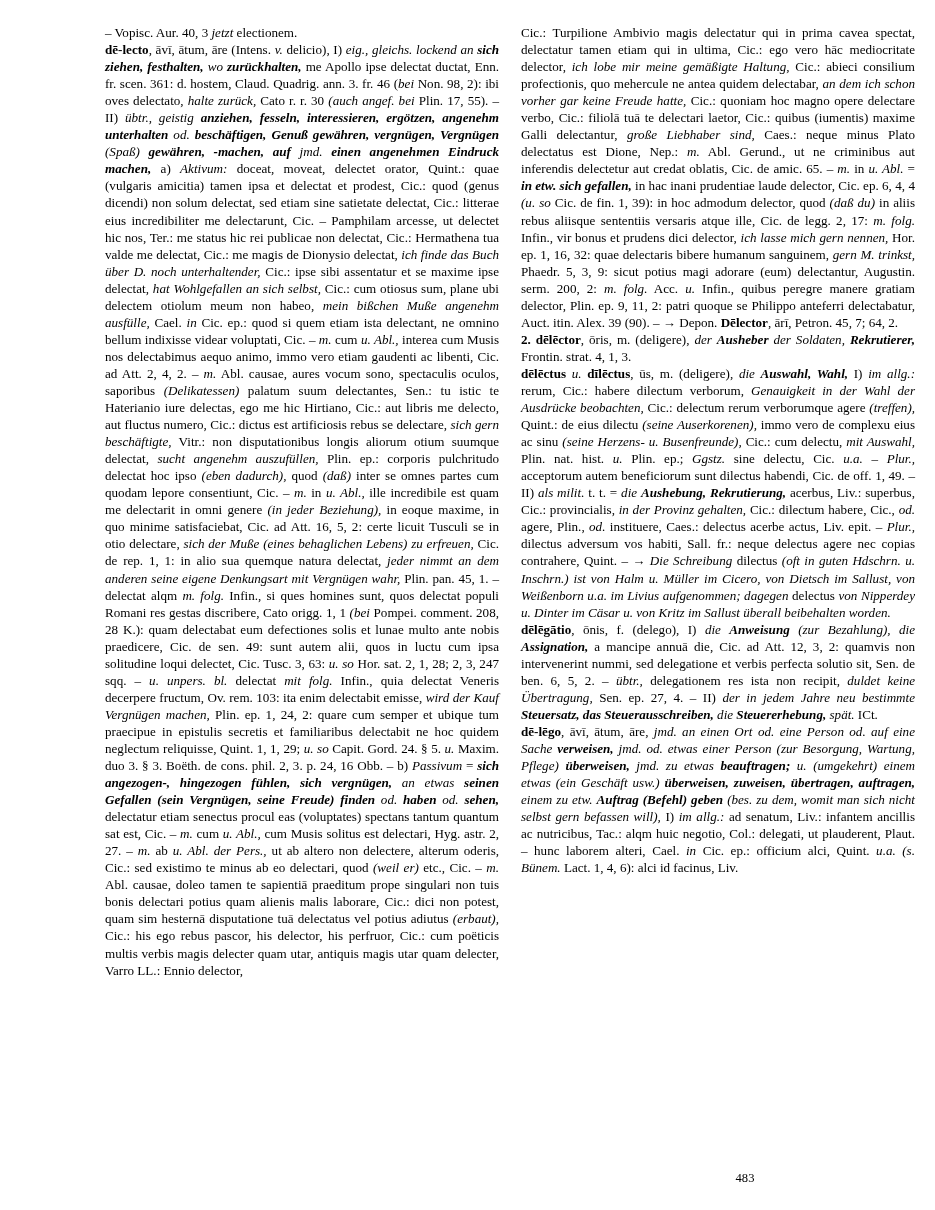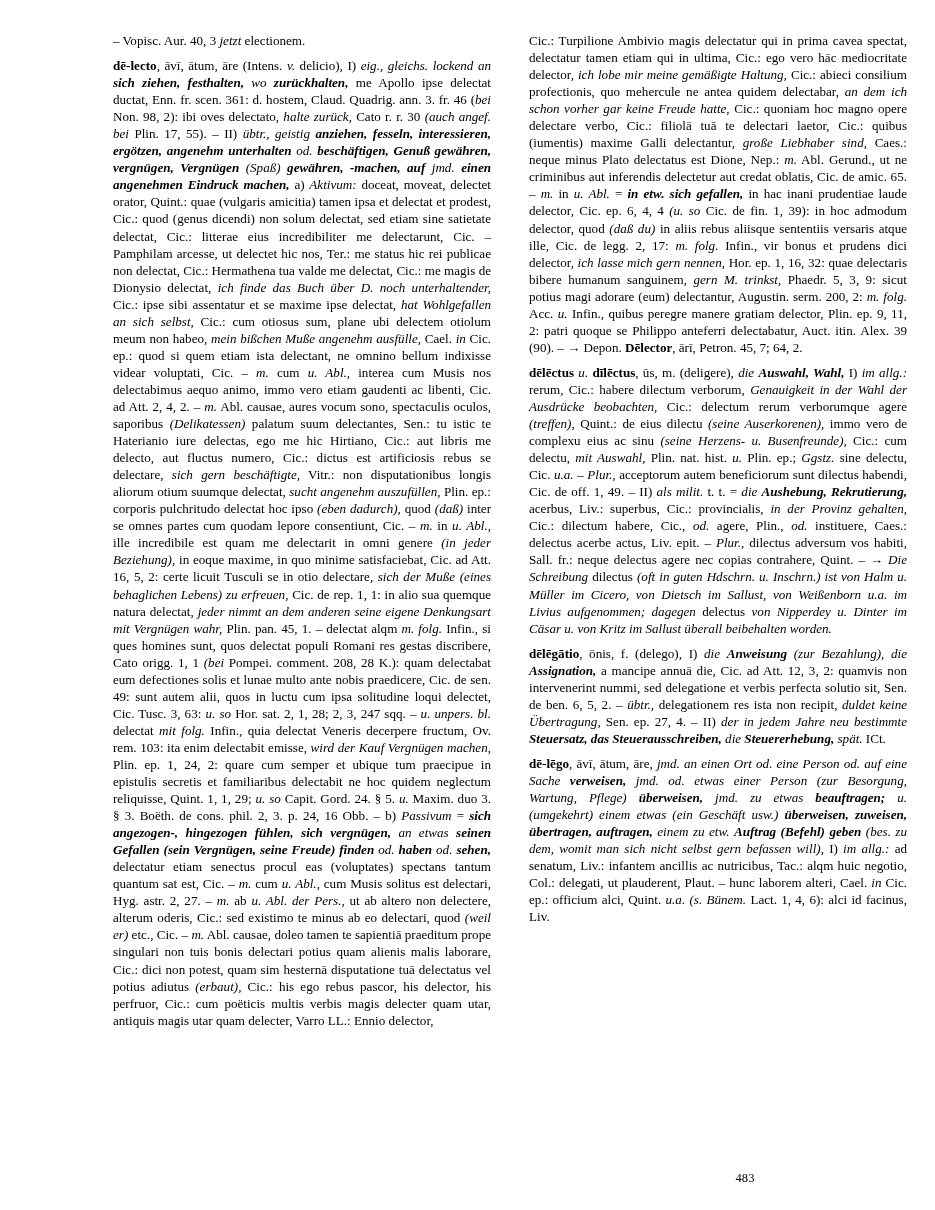--- a/index.html
+++ b/index.html
@@ -33,21 +33,21 @@
   }
   .col {
     width: 394px;
     font-size: 13.1px;
     line-height: 17.05px;
     text-align: justify;
     text-justify: inter-word;
     hyphens: manual;
   }
   .col p {
-    margin: 8px;
+    margin: 0;
     padding: 0;
     text-indent: 0;
   }
   
   .entry {
     margin: 0;
   }
   i, .it { font-style: italic; }
   b, .bd { font-weight: bold; }
   .bi { font-weight: bold; font-style: italic; }
@@ -67,20 +67,21 @@
 <body>
 
 <div class="page">
   <div class="columns">
     <div class="col" id="col-left">
         <p class="entry"><span class="sc">– Vopisc. Aur. 40, 3 </span><i>jetzt </i><span class="sc">electionem.</span></p>
         <p class="entry"><b>dē-lecto</b><span class="sc">, āvī, ātum, āre (Intens. </span><i>v.</i><span class="sc"> delicio), I) </span><i>eig., gleichs. lockend an </i><span class="bi">sich ziehen, festhalten,</span><i> wo </i><span class="bi">zurückhalten,</span><span class="sc"> me Apollo ipse delectat ductat, Enn. fr. scen. 361: d. hostem, Claud. Quadrig. ann. 3. fr. 46 (</span><i>bei</i><span class="sc"> Non. 98, 2): ibi oves delectato, </span><i>halte zurück,</i><span class="sc"> Cato r. r. 30 </span><i>(auch angef. bei</i><span class="sc"> Plin. 17, 55). – II) </span><i>übtr., geistig </i><span class="bi">anziehen, fesseln, interessieren, ergötzen, angenehm unterhalten </span><i>od.</i><span class="bi"> beschäftigen, Genuß gewähren, vergnügen, Vergnügen </span><i>(Spaß)</i><span class="bi"> gewähren, -machen, auf </span><i>jmd. </i><span class="bi">einen angenehmen Eindruck machen,</span><span class="sc"> a) </span><i>Aktivum:</i><span class="sc"> doceat, moveat, delectet orator, Quint.: quae (vulgaris amicitia) tamen ipsa et delectat et prodest, Cic.: quod (genus dicendi) non solum delectat, sed etiam sine satietate delectat, Cic.: litterae eius incredibiliter me delectarunt, Cic. – Pamphilam arcesse, ut delectet hic nos, Ter.: me status hic rei publicae non delectat, Cic.: Hermathena tua valde me delectat, Cic.: me magis de Dionysio delectat, </span><i>ich finde das Buch über D. noch unterhaltender,</i><span class="sc"> Cic.: ipse sibi assentatur et se maxime ipse delectat, </span><i>hat Wohlgefallen an sich selbst,</i><span class="sc"> Cic.: cum otiosus sum, plane ubi delectem otiolum meum non habeo, </span><i>mein bißchen Muße angenehm ausfülle,</i><span class="sc"> Cael. </span><i>in</i><span class="sc"> Cic. ep.: quod si quem etiam ista delectant, ne omnino bellum indixisse videar voluptati, Cic. – </span><i>m.</i><span class="sc"> cum </span><i>u. Abl.,</i><span class="sc"> interea cum Musis nos delectabimus aequo animo, immo vero etiam gaudenti ac libenti, Cic. ad Att. 2, 4, 2. – </span><i>m.</i><span class="sc"> Abl. causae, aures vocum sono, spectaculis oculos, saporibus </span><i>(Delikatessen)</i><span class="sc"> palatum suum delectantes, Sen.: tu istic te Haterianio iure delectas, ego me hic Hirtiano, Cic.: aut libris me delecto, aut fluctus numero, Cic.: dictus est artificiosis rebus se delectare, </span><i>sich gern beschäftigte,</i><span class="sc"> Vitr.: non disputationibus longis aliorum otium suumque delectat, </span><i>sucht angenehm auszufüllen,</i><span class="sc"> Plin. ep.: corporis pulchritudo delectat hoc ipso </span><i>(eben dadurch),</i><span class="sc"> quod </span><i>(daß)</i><span class="sc"> inter se omnes partes cum quodam lepore consentiunt, Cic. – </span><i>m.</i><span class="sc"> in </span><i>u. Abl.,</i><span class="sc"> ille incredibile est quam me delectarit in omni genere </span><i>(in jeder Beziehung),</i><span class="sc"> in eoque maxime, in quo minime satisfaciebat, Cic. ad Att. 16, 5, 2: certe licuit Tusculi se in otio delectare, </span><i>sich der Muße (eines behaglichen Lebens) zu erfreuen,</i><span class="sc"> Cic. de rep. 1, 1: in alio sua quemque natura delectat, </span><i>jeder nimmt an dem anderen seine eigene Denkungsart mit Vergnügen wahr,</i><span class="sc"> Plin. pan. 45, 1. – delectat alqm </span><i>m. folg.</i><span class="sc"> Infin., si ques homines sunt, quos delectat populi Romani res gestas discribere, Cato origg. 1, 1 </span><i>(bei</i><span class="sc"> Pompei. comment. 208, 28 K.): quam delectabat eum defectiones solis et lunae multo ante nobis praedicere, Cic. de sen. 49: sunt autem alii, quos in luctu cum ipsa solitudine loqui delectet, Cic. Tusc. 3, 63: </span><i>u. so</i><span class="sc"> Hor. sat. 2, 1, 28; 2, 3, 247 sqq. – </span><i>u. unpers. bl.</i><span class="sc"> delectat </span><i>mit folg.</i><span class="sc"> Infin., quia delectat Veneris decerpere fructum, Ov. rem. 103: ita enim delectabit emisse, </span><i>wird der Kauf Vergnügen machen,</i><span class="sc"> Plin. ep. 1, 24, 2: quare cum semper et ubique tum praecipue in epistulis secretis et familiaribus delectabit ne hoc quidem neglectum reliquisse, Quint. 1, 1, 29; </span><i>u. so</i><span class="sc"> Capit. Gord. 24. § 5. </span><i>u.</i><span class="sc"> Maxim. duo 3. § 3. Boëth. de cons. phil. 2, 3. p. 24, 16 Obb. – b) </span><i>Passivum</i><span class="sc"> = </span><span class="bi">sich angezogen-, hingezogen fühlen, sich vergnügen,</span><i> an etwas </i><span class="bi">seinen Gefallen (sein Vergnügen, seine Freude) finden </span><i>od.</i><span class="bi"> haben </span><i>od.</i><span class="bi"> sehen,</span><span class="sc"> delectatur etiam senectus procul eas (voluptates) spectans tantum quantum sat est, Cic. – </span><i>m.</i><span class="sc"> cum </span><i>u. Abl.,</i><span class="sc"> cum Musis solitus est delectari, Hyg. astr. 2, 27. – </span><i>m.</i><span class="sc"> ab </span><i>u. Abl. der Pers.,</i><span class="sc"> ut ab altero non delectere, alterum oderis, Cic.: sed existimo te minus ab eo delectari, quod </span><i>(weil er)</i><span class="sc"> etc., Cic. – </span><i>m.</i><span class="sc"> Abl. causae, doleo tamen te sapientiā praeditum prope singulari non tuis bonis delectari potius quam alienis malis laborare, Cic.: dici non potest, quam sim hesternā disputatione tuā delectatus vel potius adiutus </span><i>(erbaut),</i><span class="sc"> Cic.: his ego rebus pascor, his delector, his perfruor, Cic.: cum poëticis multis verbis magis delecter quam utar, antiquis magis utar quam delecter, Varro LL.: Ennio delector,</span></p>
       </div>
     <div class="col" id="col-right">
         <p class="entry"><span class="sc">Cic.: Turpilione Ambivio magis delectatur qui in prima cavea spectat, delectatur tamen etiam qui in ultima, Cic.: ego vero hāc mediocritate delector, </span><i>ich lobe mir meine gemäßigte Haltung,</i><span class="sc"> Cic.: abieci consilium profectionis, quo mehercule ne antea quidem delectabar, </span><i>an dem ich schon vorher gar keine Freude hatte,</i><span class="sc"> Cic.: quoniam hoc magno opere delectare verbo, Cic.: filiolā tuā te delectari laetor, Cic.: quibus (iumentis) maxime Galli delectantur, </span><i>große Liebhaber sind,</i><span class="sc"> Caes.: neque minus Plato delectatus est Dione, Nep.: </span><i>m.</i><span class="sc"> Abl. Gerund., ut ne criminibus aut inferendis delectetur aut credat oblatis, Cic. de amic. 65. – </span><i>m.</i><span class="sc"> in </span><i>u. Abl.</i><span class="sc"> = </span><span class="bi">in etw.</span><span class="bi"> sich gefallen,</span><span class="sc"> in hac inani prudentiae laude delector, Cic. ep. 6, 4, 4 </span><i>(u. so</i><span class="sc"> Cic. de fin. 1, 39): in hoc admodum delector, quod </span><i>(daß du)</i><span class="sc"> in aliis rebus aliisque sententiis versaris atque ille, Cic. de legg. 2, 17: </span><i>m. folg.</i><span class="sc"> Infin., vir bonus et prudens dici delector, </span><i>ich lasse mich gern nennen,</i><span class="sc"> Hor. ep. 1, 16, 32: quae delectaris bibere humanum sanguinem, </span><i>gern M. trinkst,</i><span class="sc"> Phaedr. 5, 3, 9: sicut potius magi adorare (eum) delectantur, Augustin. serm. 200, 2: </span><i>m. folg.</i><span class="sc"> Acc. </span><i>u.</i><span class="sc"> Infin., quibus peregre manere gratiam delector, Plin. ep. 9, 11, 2: patri quoque se Philippo anteferri delectabatur, Auct. itin. Alex. 39 (90). – → Depon. </span><b>Dēlector</b><span class="sc">, ārī, Petron. 45, 7; 64, 2.</span></p>
+        <p class="entry"><b>2. dēlēctor</b><span class="sc">, ōris, m. (deligere), </span><i>der </i><span class="bi">Ausheber</span><i> der Soldaten, </i><span class="bi">Rekrutierer,</span><span class="sc"> Frontin. strat. 4, 1, 3.</span></p>
         <p class="entry"><b>dēlēctus</b><i> u. </i><b>dīlēctus</b><span class="sc">, ūs, m. (deligere), </span><i>die </i><span class="bi">Auswahl, Wahl,</span><span class="sc"> I) </span><i>im allg.:</i><span class="sc"> rerum, Cic.: habere dilectum verborum, </span><i>Genauigkeit in der Wahl der Ausdrücke beobachten,</i><span class="sc"> Cic.: delectum rerum verborumque agere </span><i>(treffen),</i><span class="sc"> Quint.: de eius dilectu </span><i>(seine Auserkorenen),</i><span class="sc"> immo vero de complexu eius ac sinu </span><i>(seine Herzens- u. Busenfreunde),</i><span class="sc"> Cic.: cum delectu, </span><i>mit Auswahl,</i><span class="sc"> Plin. nat. hist. </span><i>u.</i><span class="sc"> Plin. ep.; </span><i>Ggstz.</i><span class="sc"> sine delectu, Cic. </span><i>u.a. – Plur.,</i><span class="sc"> acceptorum autem beneficiorum sunt dilectus habendi, Cic. de off. 1, 49. – II) </span><i>als milit.</i><span class="sc"> t. t. = </span><i>die </i><span class="bi">Aushebung, Rekrutierung,</span><span class="sc"> acerbus, Liv.: superbus, Cic.: provincialis, </span><i>in der Provinz gehalten,</i><span class="sc"> Cic.: dilectum habere, Cic., </span><i>od.</i><span class="sc"> agere, Plin., </span><i>od.</i><span class="sc"> instituere, Caes.: delectus acerbe actus, Liv. epit. – </span><i>Plur.,</i><span class="sc"> dilectus adversum vos habiti, Sall. fr.: neque delectus agere nec copias contrahere, Quint. – → </span><i>Die Schreibung</i><span class="sc"> dilectus </span><i>(oft in guten Hdschrn. u. Inschrn.) ist von Halm u. Müller im Cicero, von Dietsch im Sallust, von Weißenborn u.a. im Livius aufgenommen; dagegen</i><span class="sc"> delectus </span><i>von Nipperdey u. Dinter im Cäsar u. von Kritz im Sallust überall beibehalten worden.</i></p>
         <p class="entry"><b>dēlēgātio</b><span class="sc">, ōnis, f. (delego), I) </span><i>die </i><span class="bi">Anweisung </span><i>(zur Bezahlung), die </i><span class="bi">Assignation,</span><span class="sc"> a mancipe annuā die, Cic. ad Att. 12, 3, 2: quamvis non intervenerint nummi, sed delegatione et verbis perfecta solutio sit, Sen. de ben. 6, 5, 2. – </span><i>übtr.,</i><span class="sc"> delegationem res ista non recipit, </span><i>duldet keine Übertragung,</i><span class="sc"> Sen. ep. 27, 4. – II) </span><i>der in jedem Jahre neu bestimmte </i><span class="bi">Steuersatz, das Steuerausschreiben,</span><i> die </i><span class="bi">Steuererhebung,</span><i> spät.</i><span class="sc"> ICt.</span></p>
         <p class="entry"><b>dē-lēgo</b><span class="sc">, āvī, ātum, āre, </span><i>jmd. an einen Ort od. eine Person od. auf eine Sache </i><span class="bi">verweisen,</span><i> jmd. od. etwas einer Person (zur Besorgung, Wartung, Pflege) </i><span class="bi">überweisen,</span><i> jmd. zu etwas </i><span class="bi">beauftragen;</span><i> u. (umgekehrt) einem etwas (ein Geschäft usw.) </i><span class="bi">überweisen, zuweisen, übertragen, auftragen,</span><i> einem zu etw. </i><span class="bi">Auftrag (Befehl) geben </span><i>(bes. zu dem, womit man sich nicht selbst gern befassen will),</i><span class="sc"> I) </span><i>im allg.:</i><span class="sc"> ad senatum, Liv.: infantem ancillis ac nutricibus, Tac.: alqm huic negotio, Col.: delegati, ut plauderent, Plaut. – hunc laborem alteri, Cael. </span><i>in</i><span class="sc"> Cic. ep.: officium alci, Quint. </span><i>u.a. (s. Bünem.</i><span class="sc"> Lact. 1, 4, 6): alci id facinus, Liv.</span></p>
       </div>
   </div>
   <div class="folio-wrap">
     <span class="folio">483</span>
   </div>
 </div>
 

